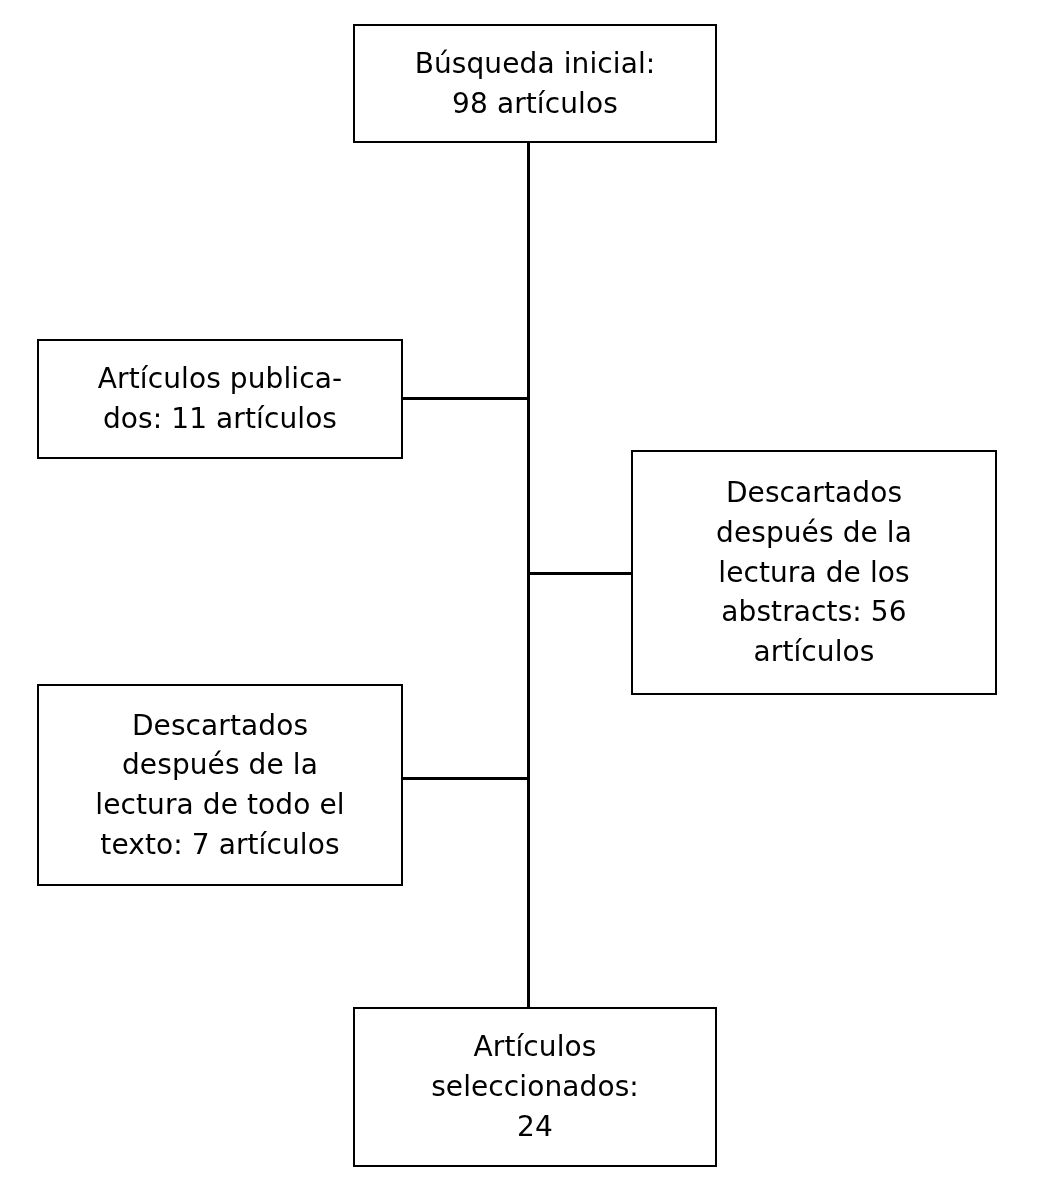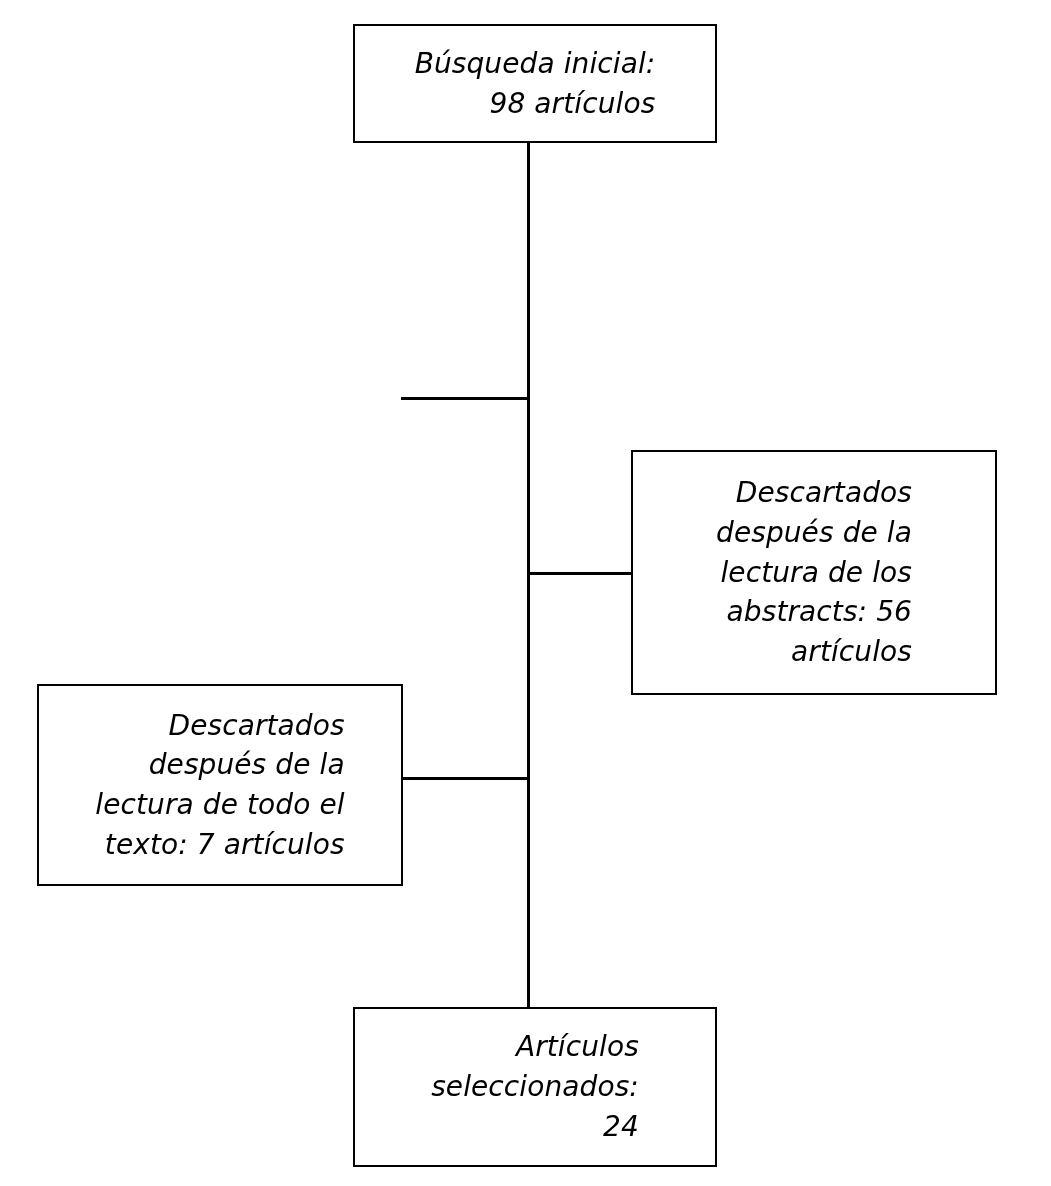--- a/index.html
+++ b/index.html
@@ -18,23 +18,22 @@
     overflow: hidden;
   }
   .node-box {
     position: absolute;
     box-sizing: border-box;
     border: 2px solid #000000;
     background: #ffffff;
     display: flex;
     align-items: center;
     justify-content: center;
-    text-align: right;
+    text-align: center;
     z-index: 2;
-    font-style: italic;
   }
   .node-text {
     font-family: "DejaVu Sans", sans-serif;
     font-size: 28px;
     line-height: 1.42;
     color: #000000;
     letter-spacing: 0.1px;
     white-space: pre-line;
     padding: 0 8px;
   }
@@ -66,20 +65,24 @@
 
   <div class="connector" id="connector-abstracts"></div>
 
   <div class="connector" id="connector-fulltext"></div>
 
   <div class="node-box" id="box-initial-search">
     <span class="node-text">Búsqueda inicial:
 98 artículos</span>
   </div>
 
+  <div class="node-box" id="box-published">
+    <span class="node-text">Artículos publica-
+dos: 11 artículos</span>
+  </div>
 
   <div class="node-box" id="box-discarded-abstracts">
     <span class="node-text">Descartados
 después de la
 lectura de los
 abstracts: 56
 artículos</span>
   </div>
 
   <div class="node-box" id="box-discarded-fulltext">

